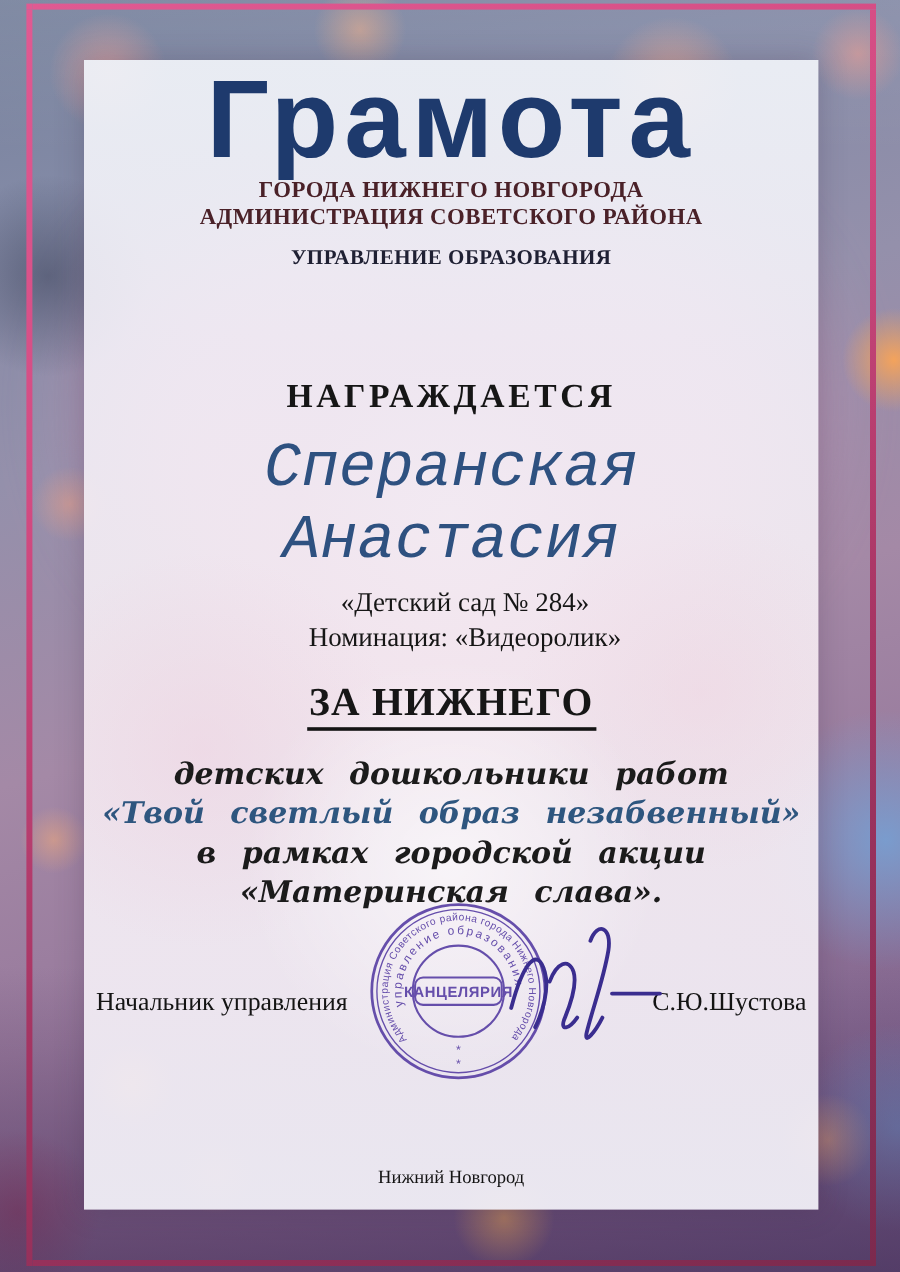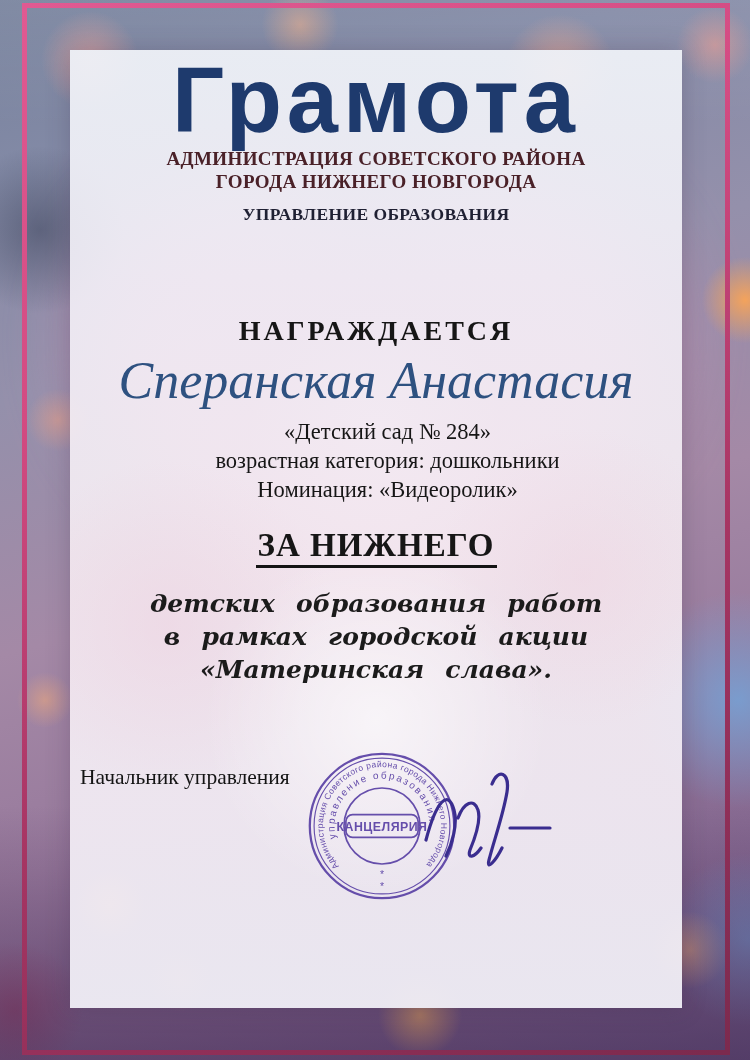--- a/index.html
+++ b/index.html
@@ -56,31 +56,31 @@
              rgba(246,238,244,.9) 55%, rgba(243,237,245,.93) 80%, rgba(239,237,245,.96) 100%);
          box-shadow:0 0 22px rgba(60,40,70,.25);}
 
   .title{margin:4px 0 0 0;font-family:"Liberation Sans", sans-serif;font-weight:bold;
          font-size:92px;line-height:1.0;letter-spacing:5px;color:var(--title-blue,#1e3a6d);}
   .org{margin-top:1px;font-size:19px;font-weight:bold;line-height:23px;
        letter-spacing:.4px;color:var(--org-maroon,#4a2128);}
   .dept{margin-top:11px;font-size:17.5px;font-weight:bold;letter-spacing:.4px;
         color:var(--department-dark,#1f2033);}
   .awarded{margin-top:90px;font-size:28px;font-weight:bold;letter-spacing:3px;}
-  .name{margin-top:4px;font-family:Liberation Serif, serif;font-style:italic;
+  .name{margin-top:14px;font-family:Liberation Mono, monospace;font-style:italic;
         font-size:52px;line-height:60px;color:var(--name-blue,#2e5180);}
   .info{margin-top:6px;font-size:22.5px;line-height:29px;padding-left:23px;}
   .reason{margin-top:23px;}
   .reason span{display:inline-block;font-size:33px;font-weight:bold;letter-spacing:1px;
         border-bottom:3px solid #141414;padding:0 2px 1px 2px;}
   .desc{margin-top:19px;font-family:"DejaVu Serif", serif;font-style:italic;
         font-weight:bold;font-size:25px;line-height:33px;word-spacing:.5em;color:#1b1b1b;}
   .desc .contest{color:var(--contest-blue,#2e567f);}
 
-  .sign-row{position:absolute;left:6px;right:6px;top:715px;display:flex;
+  .sign-row{position:absolute;left:6px;right:6px;top:773px;display:flex;
             justify-content:space-between;font-size:21.5px;color:#141414;}
   .sign-row span{padding:0 4px;}
 
   .stamp{position:absolute;left:236px;top:700px;width:152px;height:152px;opacity:.92;}
   .stamp circle{fill:none;stroke:var(--stamp-violet,#5a41a5);}
   .stamp .c1{stroke-width:2.4;}
   .stamp .c2{stroke-width:1.2;}
   .stamp .c3{stroke-width:1.8;}
   .stamp text{fill:var(--stamp-violet,#5a41a5);
               font-family:"Liberation Sans", sans-serif;}
@@ -110,47 +110,48 @@
     <div class="vignette"></div>
   </div>
 
   <div class="frame"></div>
 
   <div class="panel">
 
     <h1 class="title">Грамота</h1>
 
     <div class="org">
+      <div>ГОРОДА НИЖНЕГО НОВГОРОДА</div>
       <div>АДМИНИСТРАЦИЯ СОВЕТСКОГО РАЙОНА</div>
-      <div>ГОРОДА НИЖНЕГО НОВГОРОДА</div>
     </div>
 
     <div class="dept">УПРАВЛЕНИЕ ОБРАЗОВАНИЯ</div>
 
     <div class="awarded">НАГРАЖДАЕТСЯ</div>
 
     <div class="name">Сперанская Анастасия</div>
 
     <div class="info">
       <div>«Детский сад № 284»</div>
-      <div>возрастная категория: дошкольники</div>
       <div>Номинация: «Видеоролик»</div>
     </div>
 
     <div class="reason">
       <span>ЗА НИЖНЕГО</span>
     </div>
 
     <div class="desc">
-      <div>детских образования работ</div>
+      <div>детских дошкольники работ</div>
+      <div class="contest">«Твой светлый образ незабвенный»</div>
       <div>в рамках городской акции «Материнская слава».</div>
     </div>
 
     <div class="sign-row">
       <span>Начальник управления</span>
+      <span>С.Ю.Шустова</span>
     </div>
 
     <svg class="stamp" viewBox="0 0 160 160">
       <circle class="c1" cx="80" cy="80" r="76"></circle>
       <circle class="c2" cx="80" cy="80" r="71.5"></circle>
       <circle class="c3" cx="80" cy="80" r="40"></circle>
       <path id="arc-outer" d="M 36.2,123.8 A 62,62 0 1 1 123.8,123.8" fill="none"></path>
       <path id="arc-inner" d="M 44.6,115.4 A 50,50 0 1 1 115.4,115.4" fill="none"></path>
       <text class="st-outer">
         <textPath href="#arc-outer" startOffset="2" lengthAdjust="spacingAndGlyphs" textLength="286">Администрация Советского района города Нижнего Новгорода</textPath>
@@ -165,16 +166,17 @@
     </svg>
 
     <svg class="signature" viewBox="0 0 140 115">
       <path d="M 8,78 C 18,40 30,26 36,48 C 40,62 34,82 28,94
                M 40,56 C 46,40 56,36 60,48 C 63,58 57,76 52,88 C 49,97 56,96 63,86
                M 74,22 C 80,6 92,10 89,30 C 85,54 76,78 71,98 C 68,110 78,98 84,86
                M 92,66 L 132,66"></path>
     </svg>
 
     <div class="footer">
+      <div>Нижний Новгород</div>
     </div>
 
   </div>
 </div>
 
 </body></html>

